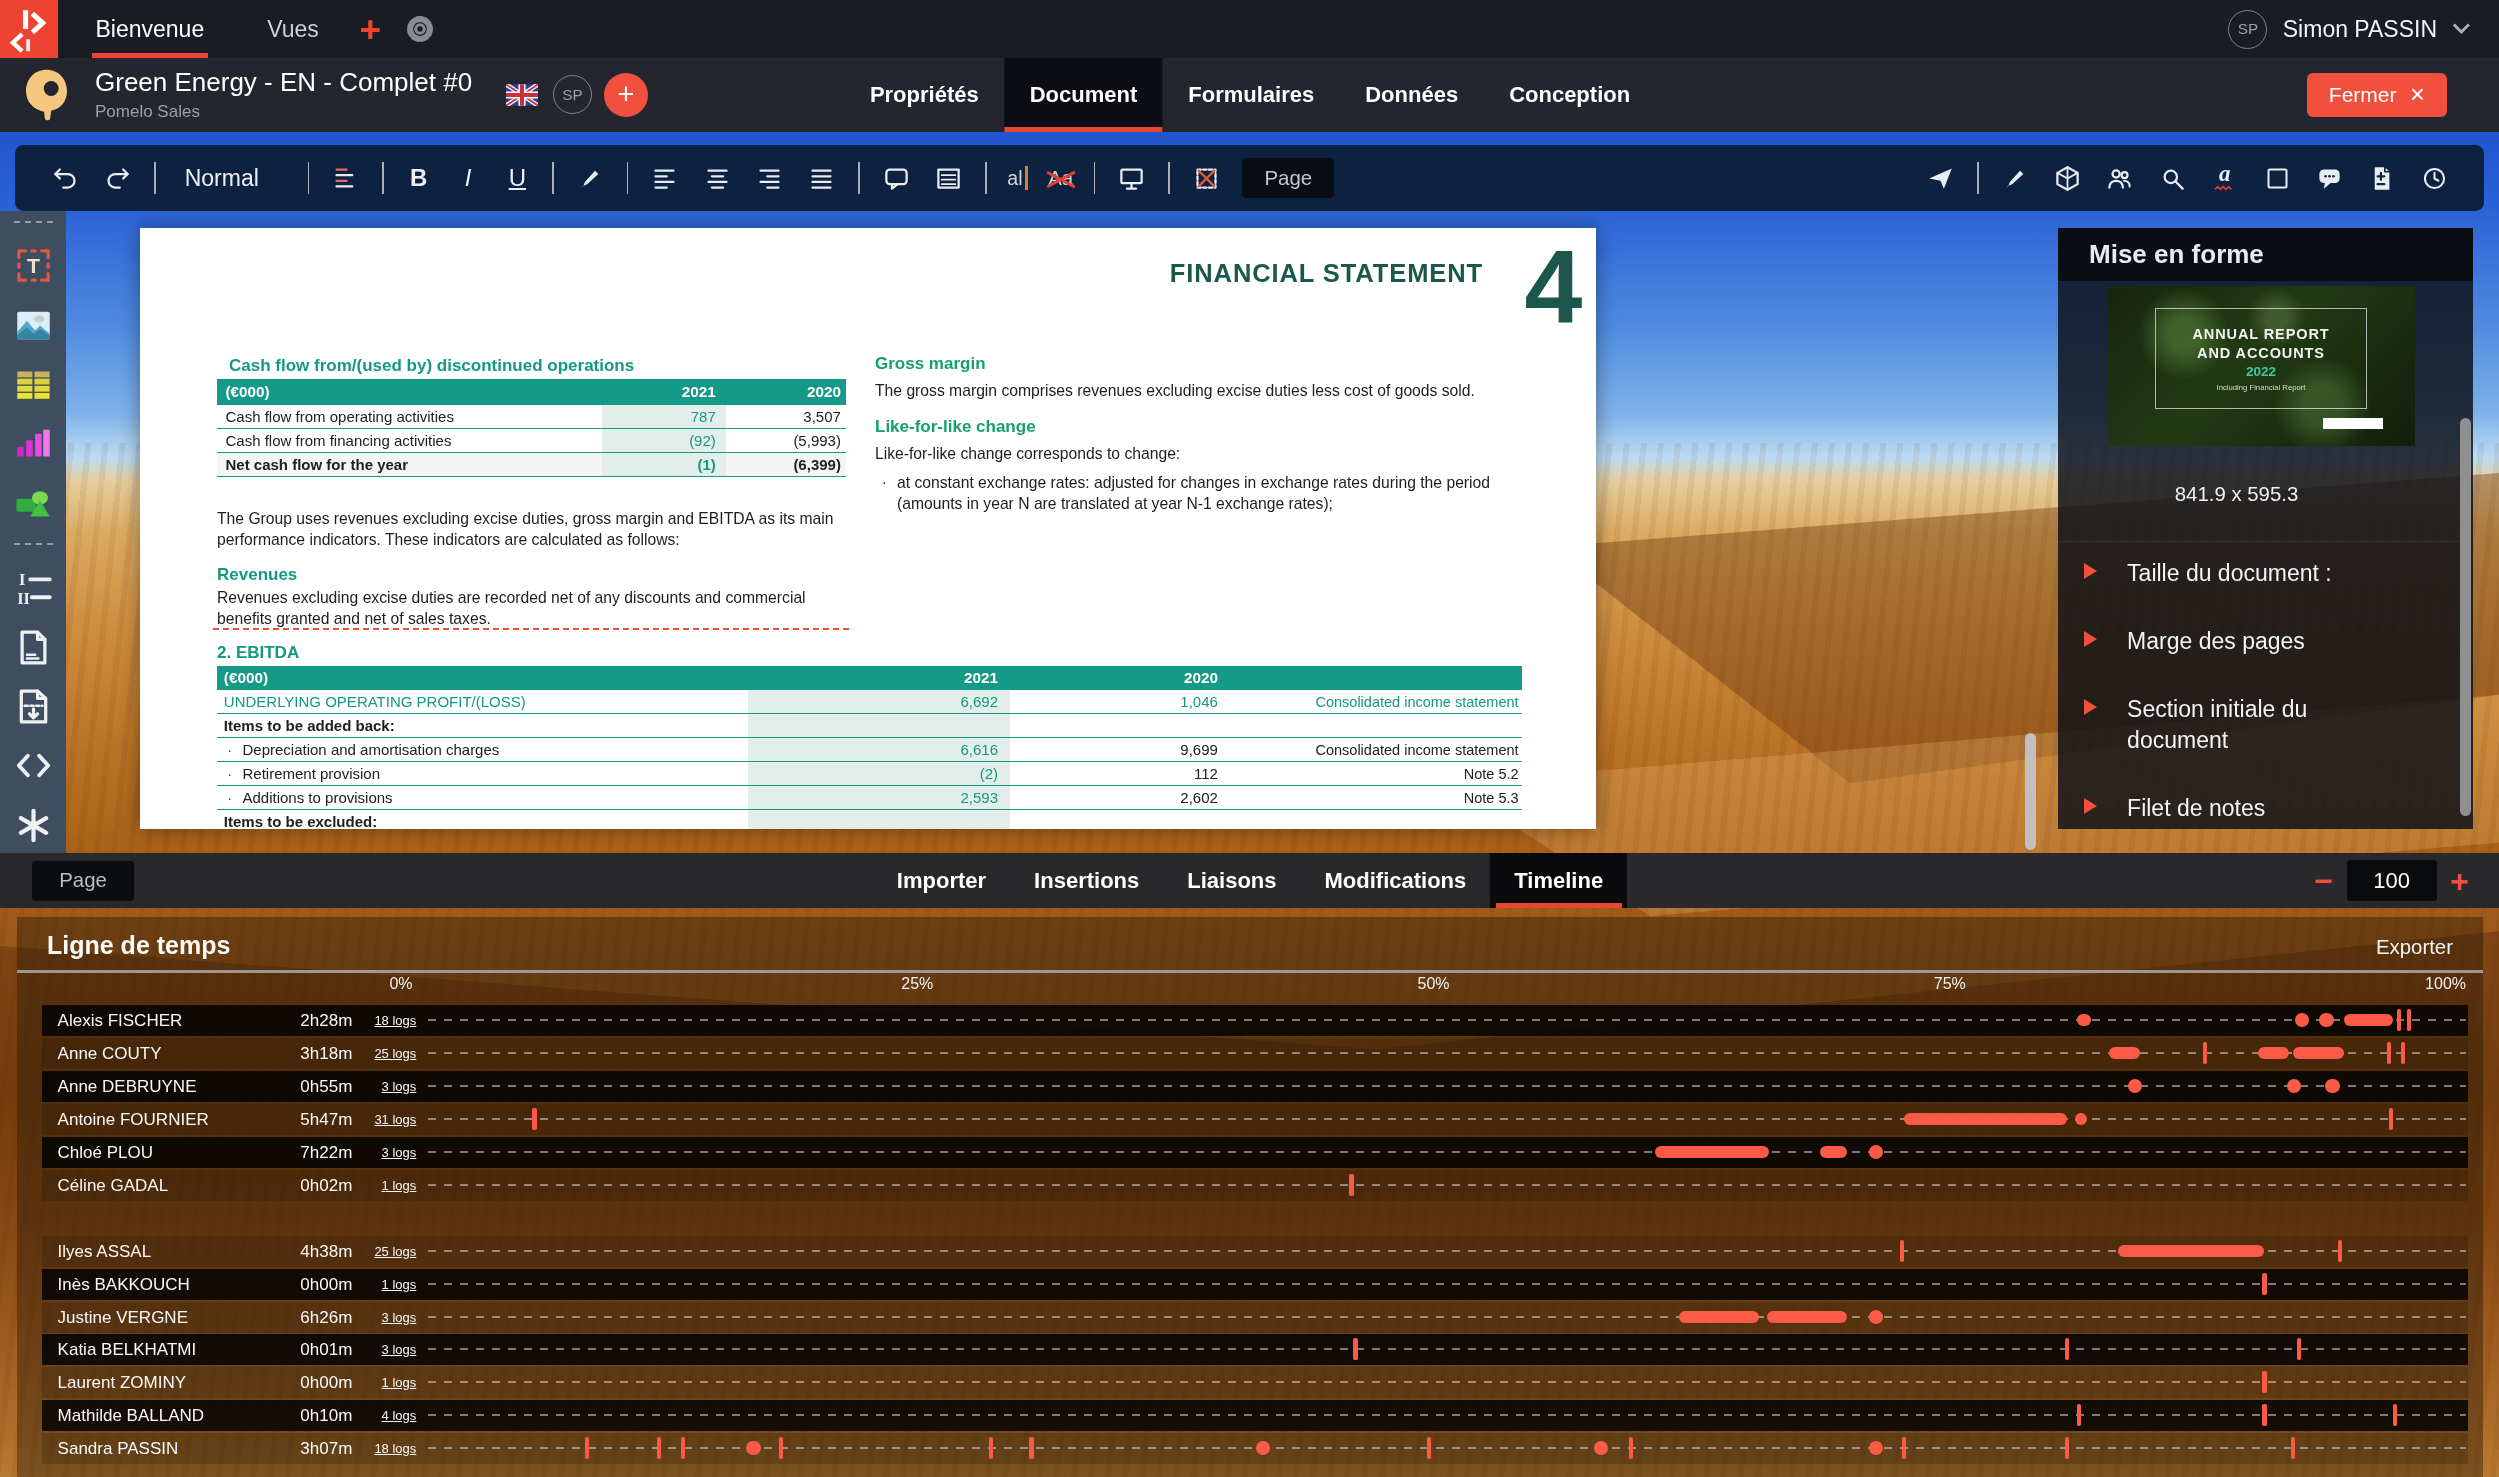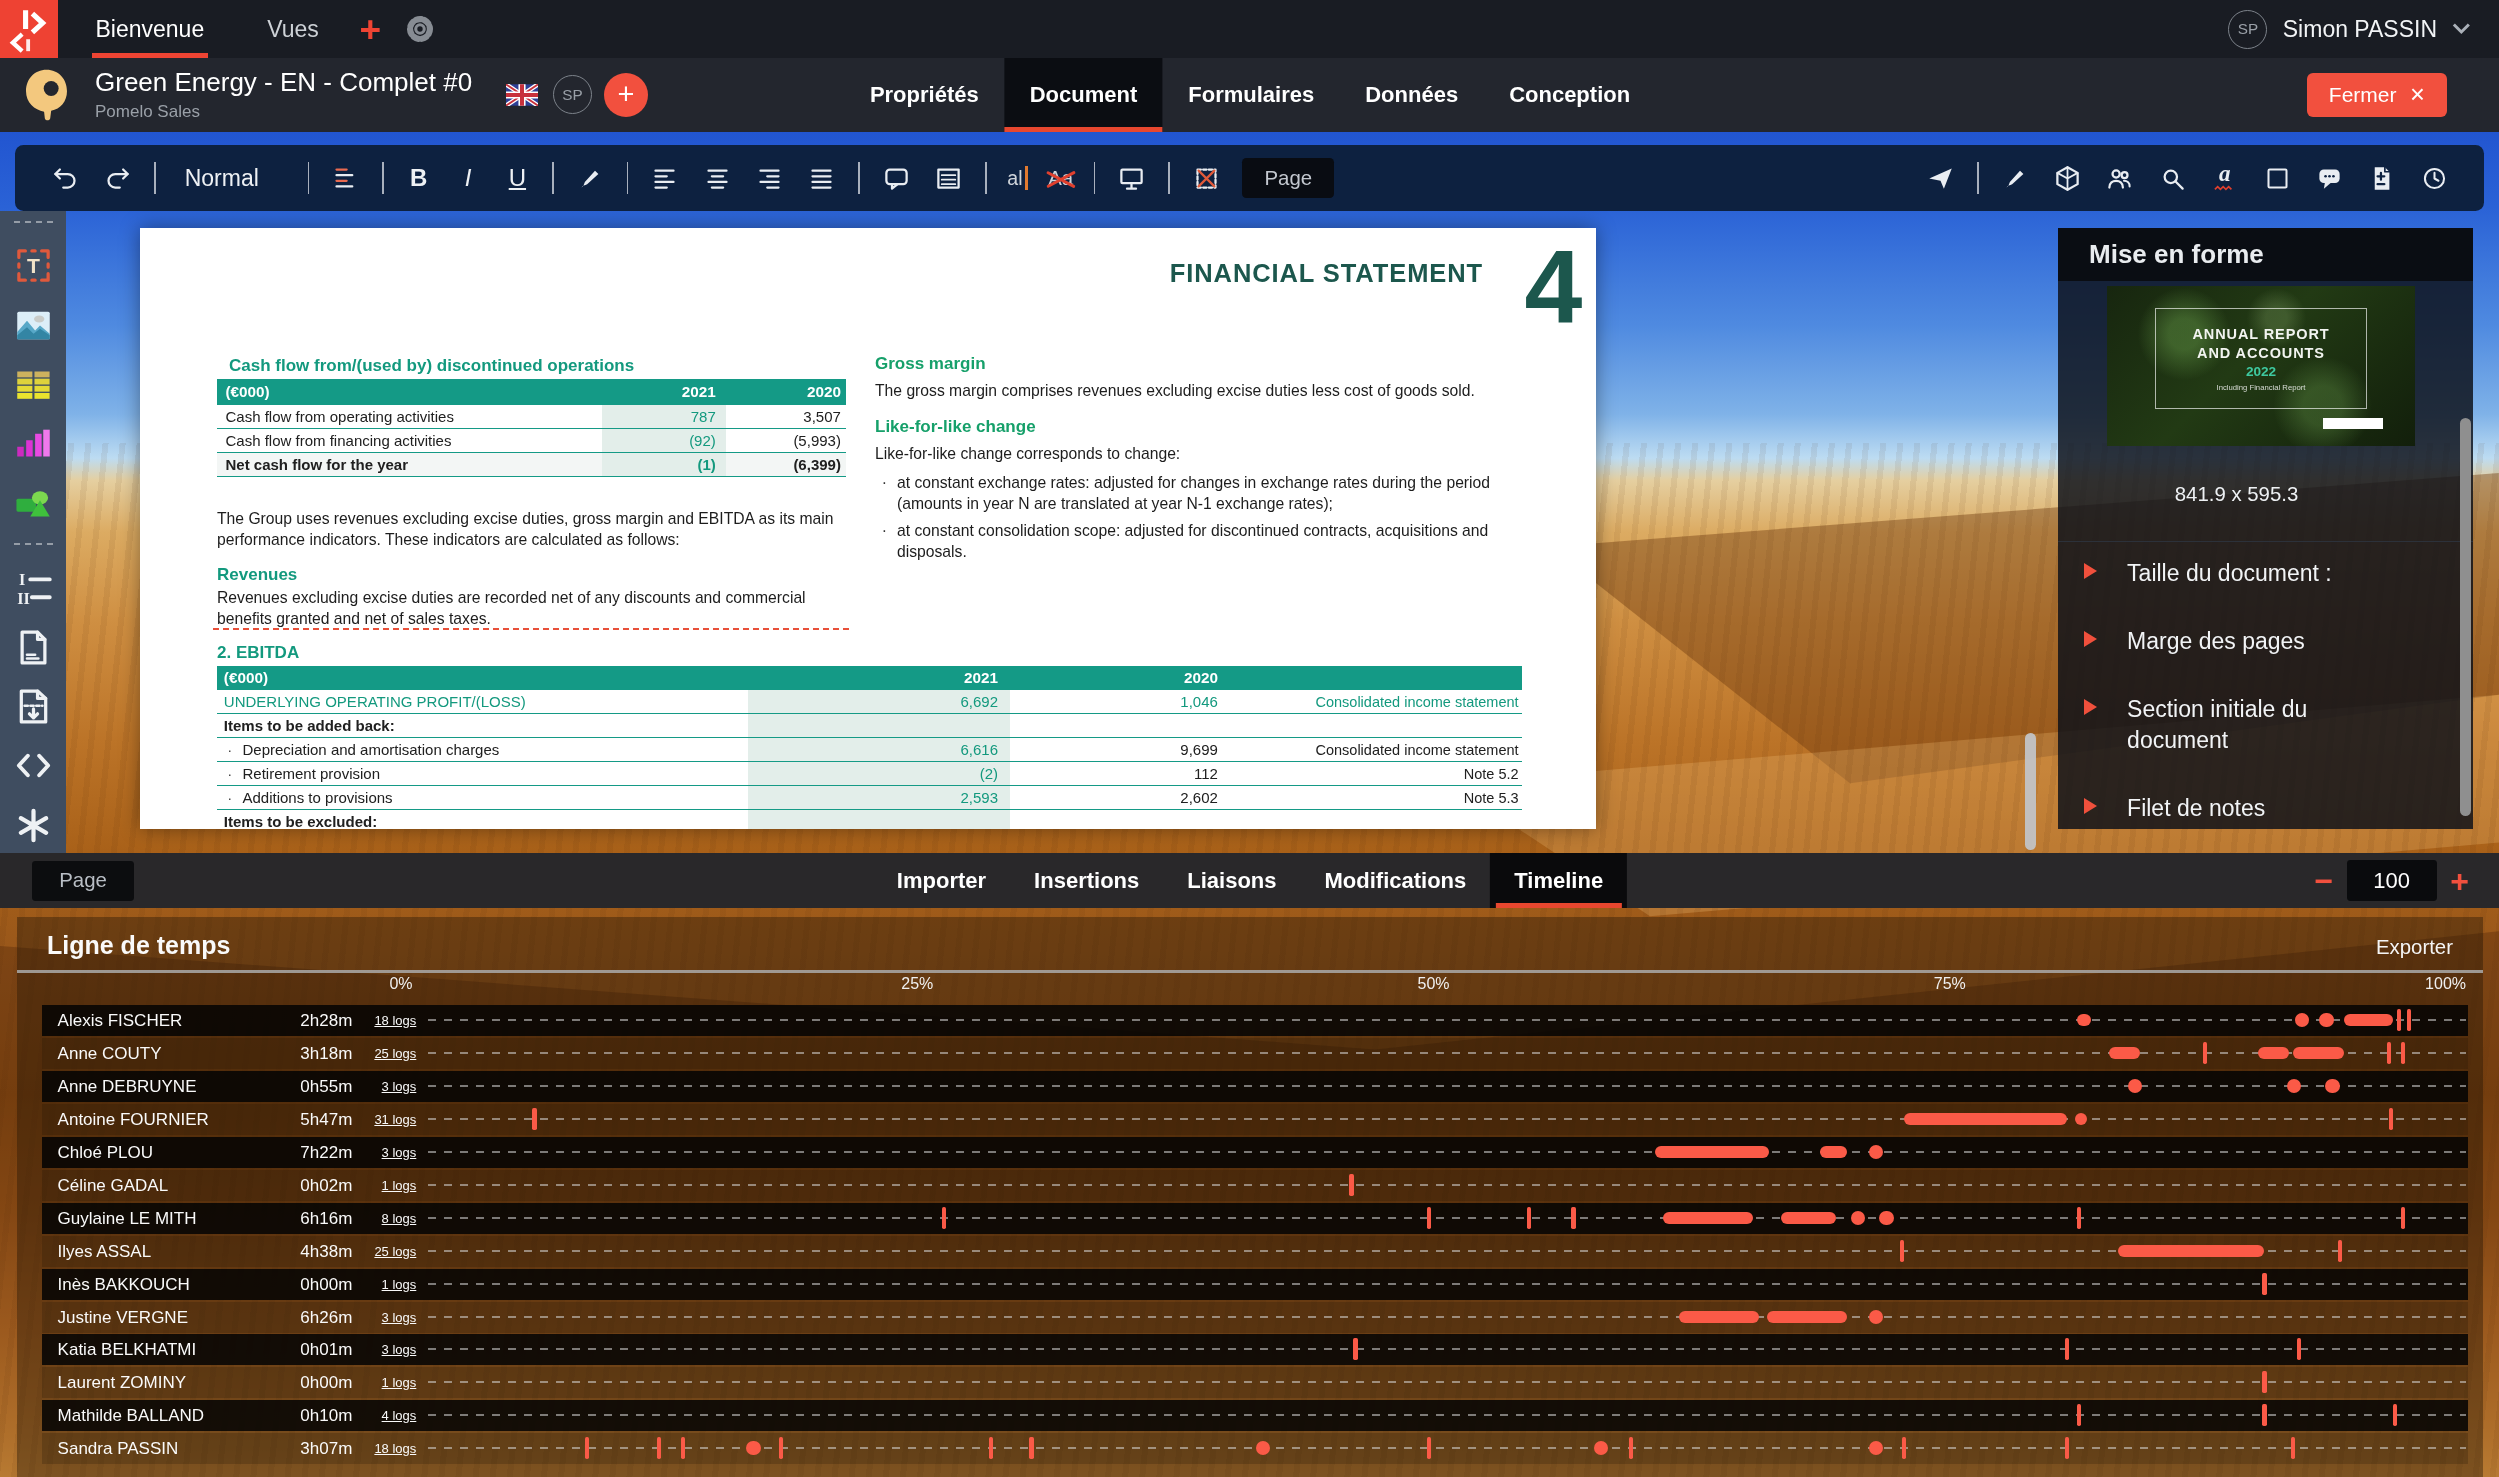--- a/index.html
+++ b/index.html
@@ -521,21 +521,20 @@
           <span class="c4"></span>
         </div>
       </div>
 
     <div id="rcol">
       <div class="rh">Gross margin</div>
       <p>The gross margin comprises revenues excluding excise duties less cost of goods sold.</p>
       <div class="rh">Like-for-like change</div>
       <p style="margin-bottom:8.5px;">Like-for-like change corresponds to change:</p>
       <div class="bullet">at constant exchange rates: adjusted for changes in exchange rates during the period (amounts in year N are translated at year N-1 exchange rates);</div>
-      <div class="bullet">at constant consolidation scope: adjusted for discontinued contracts, acquisitions and disposals.</div>
     </div>
   </main>
 
   <div id="doc-scrollbar"></div>
 
   <aside id="format-panel">
     <div id="fp-header">Mise en forme</div>
     <div id="fp-thumb">
       <div id="fp-thumb-frame">
         <div class="thumb-l1">ANNUAL REPORT</div>
@@ -654,37 +653,20 @@
           </div>
         </div>
         <div class="tl-row tl-light" style="top: 253px;">
           <span class="tl-name">Céline GADAL</span>
           <span class="tl-time">0h02m</span>
           <span class="tl-logs">1 logs</span>
           <div class="tl-track">
             <span class="mk mk-thin" style="left: 45.2%;"></span>
           </div>
         </div>
-        <div class="tl-row tl-dark" style="top: 286px;">
-          <span class="tl-name">Guylaine LE MITH</span>
-          <span class="tl-time">6h16m</span>
-          <span class="tl-logs">8 logs</span>
-          <div class="tl-track">
-            <span class="mk mk-thin" style="left: 25.2%;"></span>
-            <span class="mk mk-thin" style="left: 49%;"></span>
-            <span class="mk mk-thin" style="left: 53.9%;"></span>
-            <span class="mk mk-thin" style="left: 56.1%;"></span>
-            <span class="mk mk-pill" style="left: 60.6%; width: 4.4%;"></span>
-            <span class="mk mk-pill" style="left: 66.4%; width: 2.7%;"></span>
-            <span class="mk mk-dot" style="left: 69.8%;"></span>
-            <span class="mk mk-dot" style="left: 71.2%;"></span>
-            <span class="mk mk-thin" style="left: 80.9%;"></span>
-            <span class="mk mk-thin" style="left: 96.8%;"></span>
-          </div>
-        </div>
         <div class="tl-row tl-light" style="top: 319px;">
           <span class="tl-name">Ilyes ASSAL</span>
           <span class="tl-time">4h38m</span>
           <span class="tl-logs">25 logs</span>
           <div class="tl-track">
             <span class="mk mk-thin" style="left: 72.2%;"></span>
             <span class="mk mk-pill" style="left: 82.9%; width: 7.2%;"></span>
             <span class="mk mk-thin" style="left: 93.7%;"></span>
           </div>
         </div>

